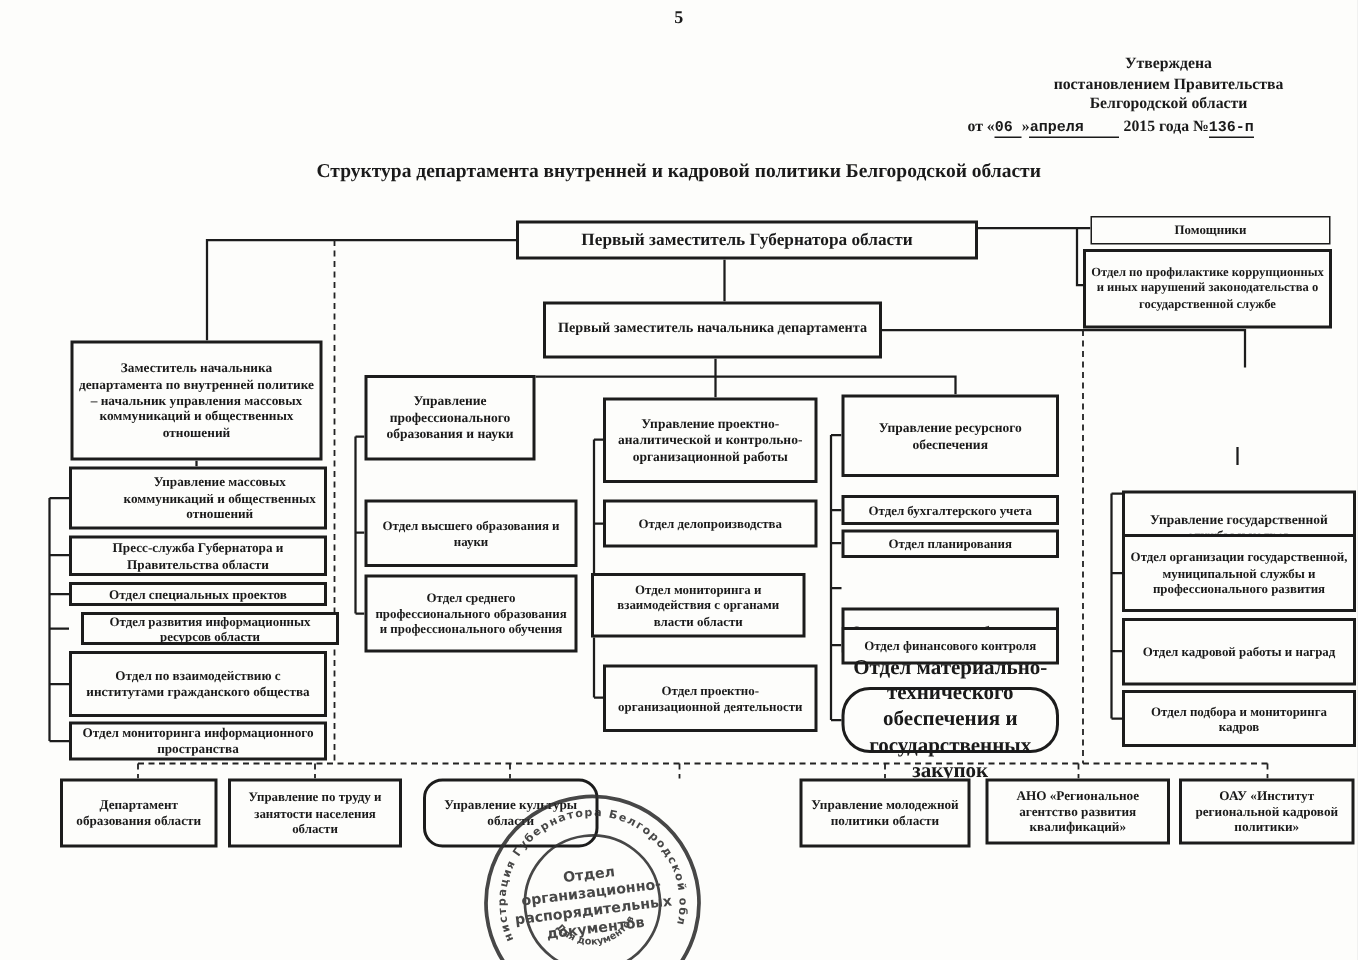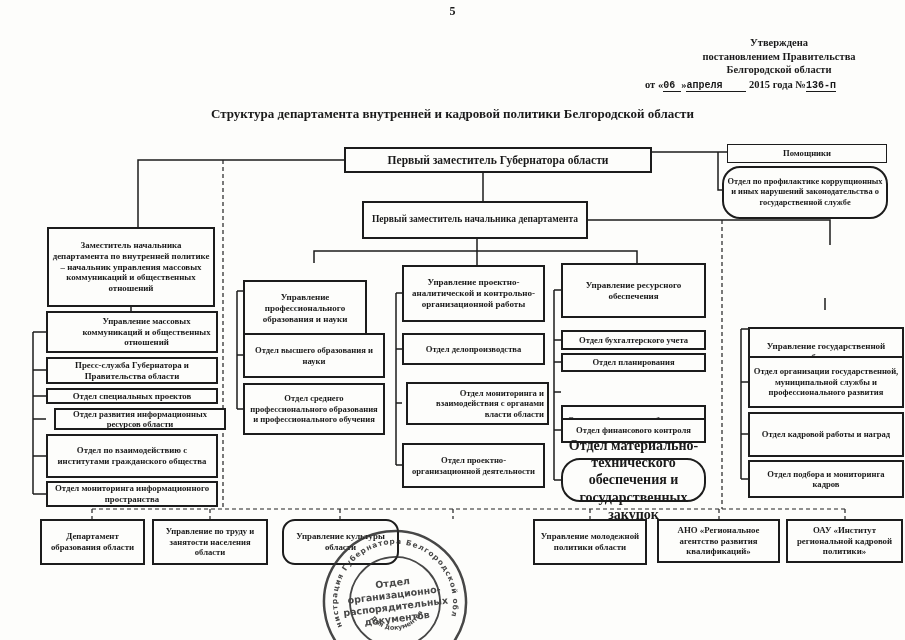--- a/index.html
+++ b/index.html
@@ -54,38 +54,38 @@
     <div>Утверждена</div>
     <div>постановлением Правительства</div>
     <div>Белгородской области</div>
     <div class="dateline"><span>от «</span><span class="mono">06 </span><span>»</span><span class="mono">апреля    </span><span> 2015 года №</span><span class="mono">136-п</span></div>
   </div>
 
   <div class="doc-title">Структура департамента внутренней и кадровой политики Белгородской области</div>
 
   <div class="box" style="left:344px;top:147px;width:308px;height:26px;font-size:11.5px;">Первый заместитель Губернатора области</div>
   <div class="box thin" style="left:727px;top:144px;width:160px;height:19px;font-size:8.6px;">Помощники</div>
-  <div class="box" style="left:722px;top:166px;width:166px;height:53px;font-size:8.4px;border-radius:18px;">Отдел по профилактике коррупционных и иных нарушений законодательства о государственной службе</div>
+  <div class="box" style="left:722px;top:166px;width:166px;height:53px;font-size:8.4px;">Отдел по профилактике коррупционных и иных нарушений законодательства о государственной службе</div>
   <div class="box" style="left:362px;top:201px;width:226px;height:38px;font-size:9.5px;">Первый заместитель начальника департамента</div>
 
   <div class="box" style="left:47px;top:227px;width:168px;height:80px;font-size:8.9px;">Заместитель начальника департамента по внутренней политике – начальник управления массовых коммуникаций и общественных отношений</div>
   <div class="box" style="left:46px;top:311px;width:172px;height:42px;font-size:8.8px;padding-left:32px;">Управление массовых коммуникаций и общественных отношений</div>
   <div class="box" style="left:46px;top:357px;width:172px;height:27px;font-size:8.8px;">Пресс-служба Губернатора и Правительства области</div>
   <div class="box" style="left:46px;top:388px;width:172px;height:16px;font-size:8.8px;">Отдел специальных проектов</div>
   <div class="box" style="left:54px;top:408px;width:172px;height:22px;font-size:8.6px;">Отдел развития информационных ресурсов области</div>
   <div class="box" style="left:46px;top:434px;width:172px;height:44px;font-size:8.8px;">Отдел по взаимодействию с институтами гражданского общества</div>
   <div class="box" style="left:46px;top:481px;width:172px;height:26px;font-size:8.8px;">Отдел мониторинга информационного пространства</div>
 
-  <div class="box" style="left:243px;top:280px;width:124px;height:57px;font-size:9px;">Управление профессионального образования и науки</div>
+  <div class="box" style="left:243px;top:250px;width:114px;height:57px;font-size:9px;">Управление профессионального образования и науки</div>
   <div class="box" style="left:243px;top:333px;width:142px;height:45px;font-size:8.6px;">Отдел высшего образования и науки</div>
   <div class="box" style="left:243px;top:383px;width:142px;height:52px;font-size:8.6px;">Отдел среднего профессионального образования и профессионального обучения</div>
 
   <div class="box" style="left:402px;top:265px;width:143px;height:57px;font-size:9px;">Управление проектно-аналитической и контрольно-организационной работы</div>
   <div class="box" style="left:402px;top:333px;width:143px;height:32px;font-size:8.6px;">Отдел делопроизводства</div>
-  <div class="box" style="left:406px;top:382px;width:143px;height:43px;font-size:8.6px;text-align:right;">Отдел мониторинга и взаимодействия с органами власти области</div>
+  <div class="box" style="left:394px;top:382px;width:143px;height:43px;font-size:8.6px;">Отдел мониторинга и взаимодействия с органами власти области</div>
   <div class="box" style="left:402px;top:443px;width:143px;height:45px;font-size:8.6px;">Отдел проектно-организационной деятельности</div>
 
   <div class="box" style="left:561px;top:263px;width:145px;height:55px;font-size:9px;">Управление ресурсного обеспечения</div>
   <div class="box" style="left:561px;top:330px;width:145px;height:20px;font-size:8.6px;">Отдел бухгалтерского учета</div>
   <div class="box" style="left:561px;top:353px;width:145px;height:19px;font-size:8.6px;">Отдел планирования</div>
   <div class="box" style="left:561px;top:377px;width:145px;height:30px;font-size:8.6px;margin-top:28px;">Отдел юридического обеспечения</div>
   <div class="box" style="left:561px;top:418px;width:145px;height:25px;font-size:8.6px;">Отдел финансового контроля</div>
   <div class="box" style="left:561px;top:458px;width:145px;height:44px;font-size:14px;border-radius:19px;">Отдел материально-технического обеспечения и государственных закупок</div>
 
   <div class="box" style="left:748px;top:310px;width:156px;height:50px;font-size:9px;margin-top:17px;">Управление государственной службы и кадров</div>

